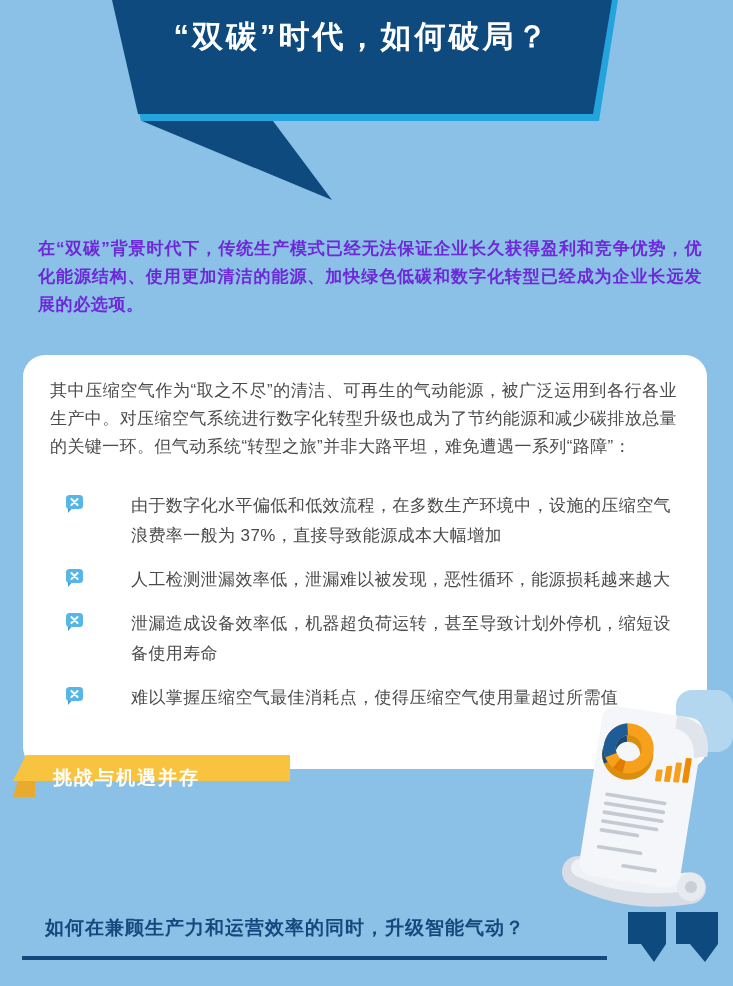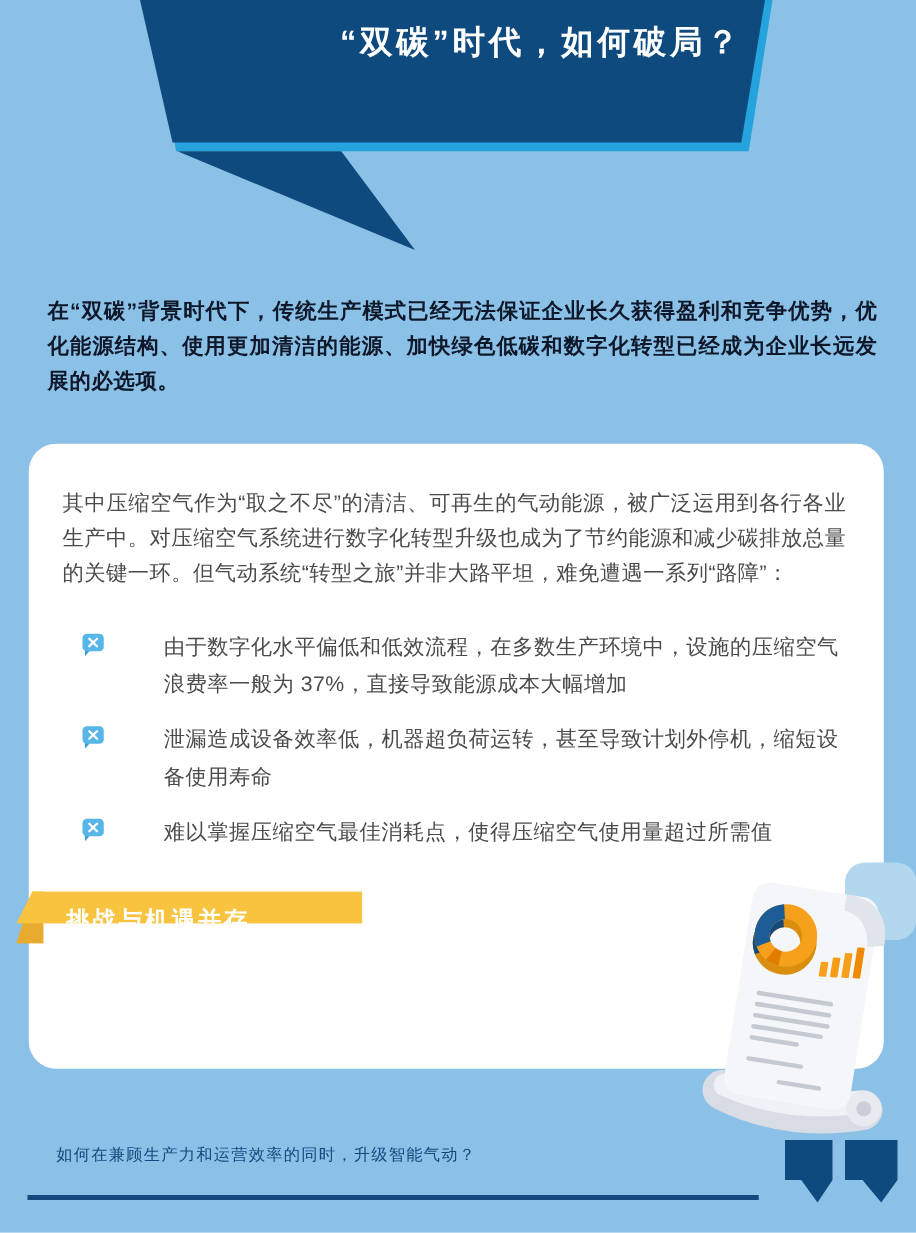--- a/index.html
+++ b/index.html
@@ -7,51 +7,51 @@
   body { font-family:"Liberation Sans","DejaVu Sans",sans-serif; }
   .page {
     position:relative; width:733px; height:986px;
     background:#8bc1e6; overflow:hidden;
   }
 
   
   .hero-svg { position:absolute; left:0; top:0; z-index:1; }
   .hero-title {
     position:absolute; left:130px; top:16px; width:464px; z-index:2;
-    color:#ffffff; font-size:26px; font-weight:bold; letter-spacing:3px;
-    text-align:right; white-space:nowrap;
+    color:#ffffff; font-size:31px; font-weight:bold; letter-spacing:3px;
+    text-align:center; white-space:nowrap;
   }
 
   
   .intro {
     position:absolute; left:38px; top:235px; width:664px; z-index:2;
-    color:#0f172a; font-size:17px; font-weight:600; line-height:28px;
+    color:#6d28d9; font-size:17px; font-weight:600; line-height:28px;
     letter-spacing:0.6px; text-align:justify;
   }
 
   
   .card {
-    position:absolute; left:23px; top:355px; width:684px; height:500px;
+    position:absolute; left:23px; top:355px; width:684px; height:414px;
     background:#ffffff; border-radius:22px; z-index:2;
-    padding:34px 30px 0 27px;
+    padding:22px 30px 0 27px;
   }
   .card-paragraph {
     color:#4b4b4d; font-size:17px; line-height:28px; letter-spacing:0.4px;
     text-align:justify;
   }
   .bullet-list { list-style:none; margin-top:30px; }
   .bullet-item { display:flex; align-items:flex-start; margin-bottom:14px; }
   .bullet-icon { flex:0 0 auto; margin-left:14px; margin-top:3px; }
   .bullet-text {
     margin-left:46px; color:#4b4b4d; font-size:17px; line-height:30px;
     letter-spacing:0.4px; text-align:justify; width:540px;
   }
 
   
-  .banner { position:absolute; left:13px; top:713px; width:277px; height:26px; z-index:3; }
+  .banner { position:absolute; left:13px; top:755px; width:277px; height:26px; z-index:3; }
   .banner-main {
     position:absolute; inset:0; background:#f8c33e;
     clip-path:polygon(13px 0, 100% 0, 100% 100%, 0 100%);
   }
   .banner-fold {
     position:absolute; left:0; top:0; width:22px; height:42px; background:#e9ab2d;
     clip-path:polygon(13px 0, 22px 0, 22px 100%, 0 100%);
   }
   .banner-label {
     position:absolute; left:40px; top:10px; color:#ffffff;
@@ -61,21 +61,21 @@
   
   .illus-backdrop {
     position:absolute; left:676px; top:690px; width:57px; height:62px;
     background:#b3d7ef; border-radius:16px; z-index:2;
   }
   .illus { position:absolute; left:560px; top:704px; z-index:4; }
 
   
   .question {
     position:absolute; left:45px; top:915px; width:600px; z-index:3;
-    color:#15487d; font-size:13px; font-weight:normal; letter-spacing:1px;
+    color:#15487d; font-size:19px; font-weight:bold; letter-spacing:1px;
     white-space:nowrap;
   }
   .rule {
     position:absolute; left:22px; top:956px; width:585px; height:4px;
     background:#15487d; z-index:3;
   }
   .quotes { position:absolute; left:626px; top:912px; z-index:5; }
 </style>
 </head>
 <body>
@@ -94,20 +94,28 @@
   <div class="card">
     <p class="card-paragraph">其中压缩空气作为“取之不尽”的清洁、可再生的气动能源，被广泛运用到各行各业生产中。对压缩空气系统进行数字化转型升级也成为了节约能源和减少碳排放总量的关键一环。但气动系统“转型之旅”并非大路平坦，难免遭遇一系列“路障”：</p>
     <ul class="bullet-list">
       <li class="bullet-item">
         <svg class="bullet-icon" width="21" height="21" viewBox="0 0 21 21">
           <path d="M4,12 L4,19 L10,12 Z" fill="#3d9bd4"></path>
           <rect x="2" y="1" width="17" height="14" rx="3.5" fill="#57b6e8"></rect>
           <path d="M7.4,5 L13.6,11 M13.6,5 L7.4,11" stroke="#ffffff" stroke-width="1.9" stroke-linecap="round"></path>
         </svg>
         <span class="bullet-text">由于数字化水平偏低和低效流程，在多数生产环境中，设施的压缩空气浪费率一般为 37%，直接导致能源成本大幅增加</span>
+      </li>
+      <li class="bullet-item">
+        <svg class="bullet-icon" width="21" height="21" viewBox="0 0 21 21">
+          <path d="M4,12 L4,19 L10,12 Z" fill="#3d9bd4"></path>
+          <rect x="2" y="1" width="17" height="14" rx="3.5" fill="#57b6e8"></rect>
+          <path d="M7.4,5 L13.6,11 M13.6,5 L7.4,11" stroke="#ffffff" stroke-width="1.9" stroke-linecap="round"></path>
+        </svg>
+        <span class="bullet-text">人工检测泄漏效率低，泄漏难以被发现，恶性循环，能源损耗越来越大</span>
       </li>
       <li class="bullet-item">
         <svg class="bullet-icon" width="21" height="21" viewBox="0 0 21 21">
           <path d="M4,12 L4,19 L10,12 Z" fill="#3d9bd4"></path>
           <rect x="2" y="1" width="17" height="14" rx="3.5" fill="#57b6e8"></rect>
           <path d="M7.4,5 L13.6,11 M13.6,5 L7.4,11" stroke="#ffffff" stroke-width="1.9" stroke-linecap="round"></path>
         </svg>
         <span class="bullet-text">泄漏造成设备效率低，机器超负荷运转，甚至导致计划外停机，缩短设备使用寿命</span>
       </li>
       <li class="bullet-item">

